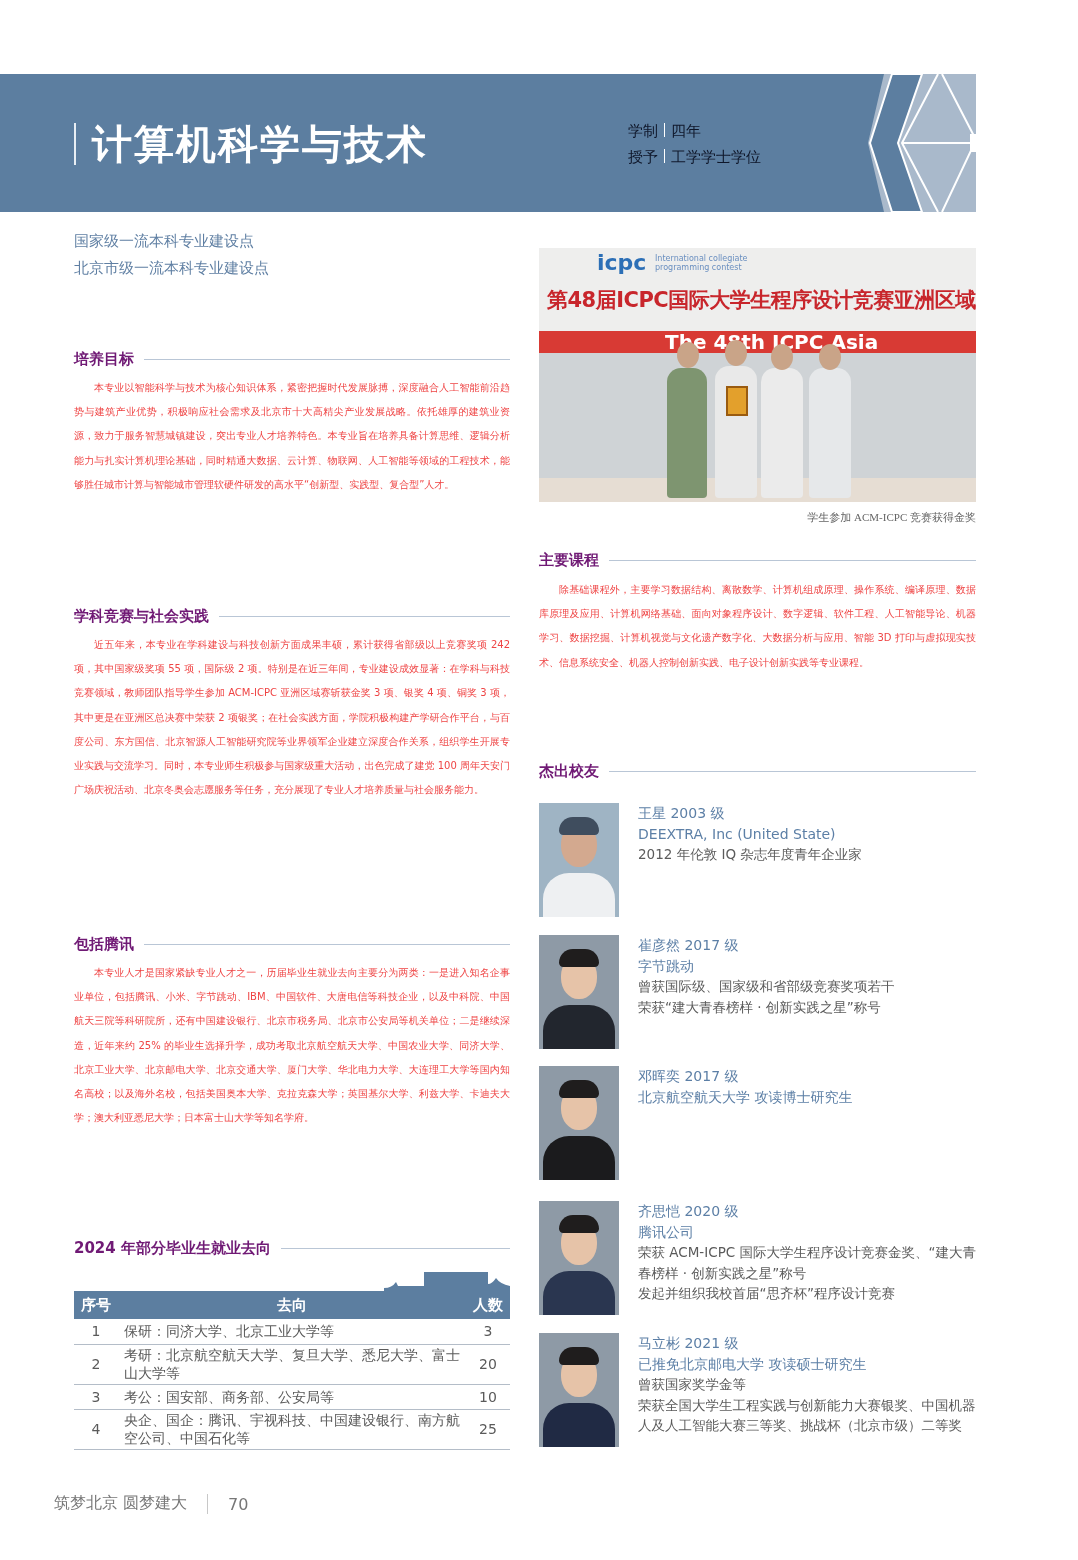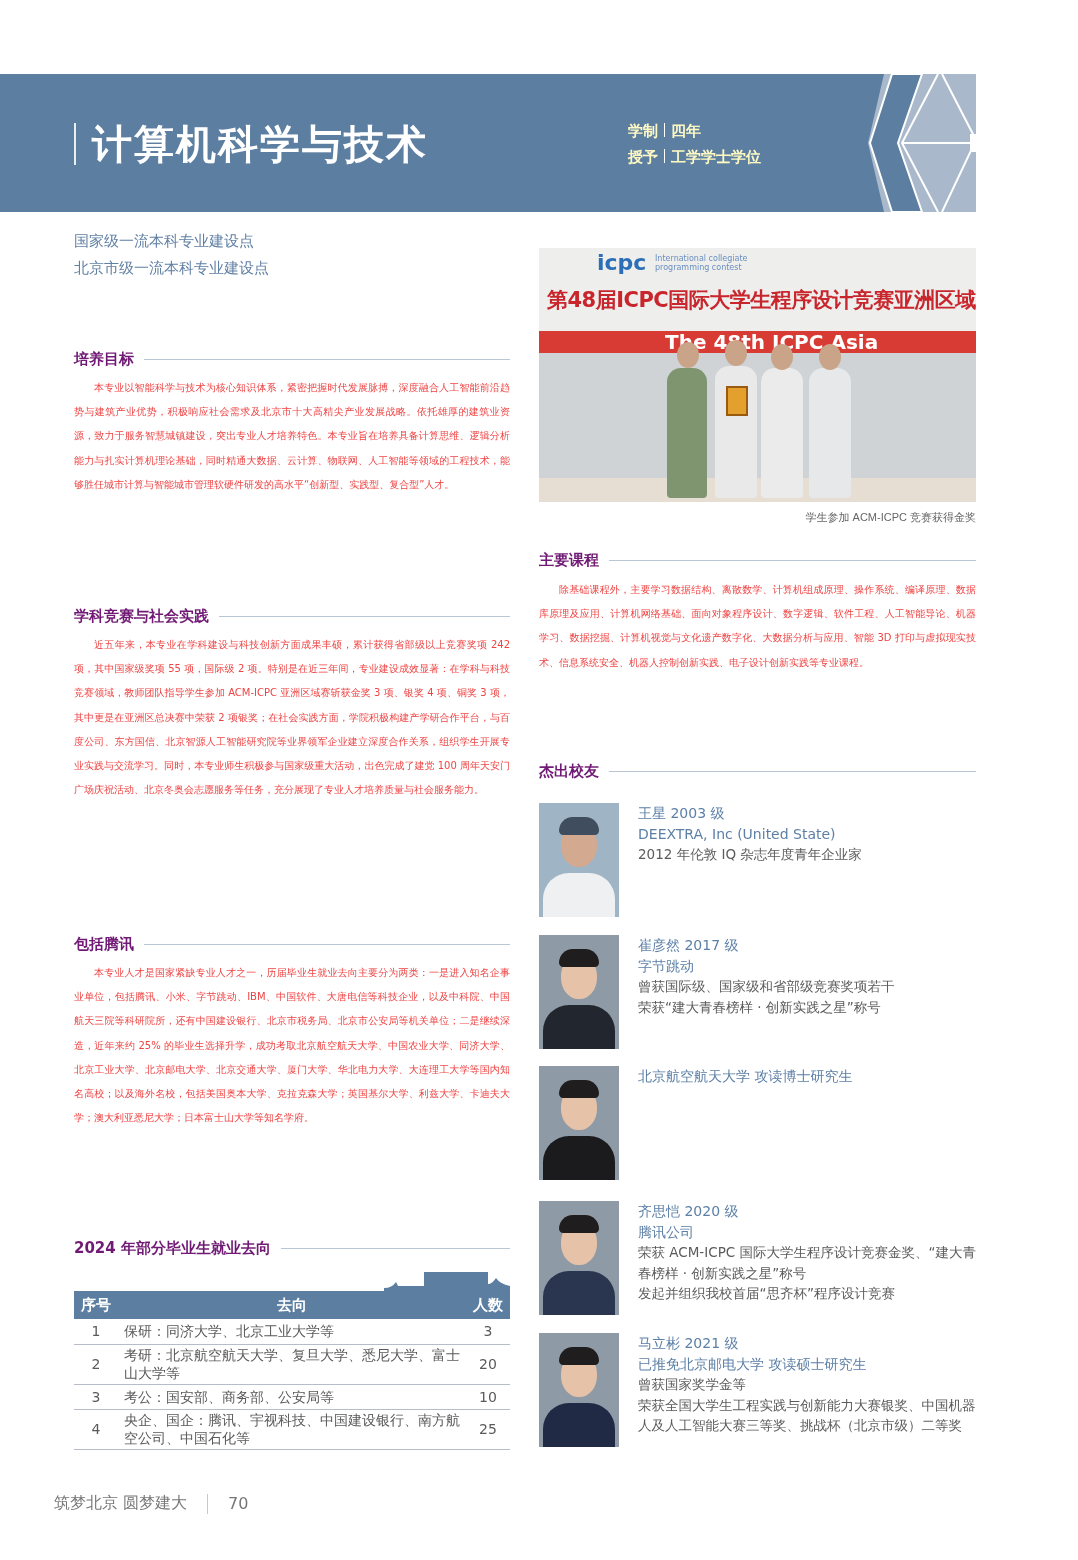--- a/index.html
+++ b/index.html
@@ -2,21 +2,21 @@
 <html><head>
 <meta charset="utf-8">
 <style>
   * { box-sizing: border-box; margin: 0; padding: 0; }
   html, body { width: 1078px; height: 1560px; background: #ffffff; overflow: hidden; }
   body { position: relative; font-family: "DejaVu Sans", "Liberation Sans", sans-serif; color: #5a5a5a; }
 
   .banner { position: absolute; left: 0; top: 74px; width: 864px; height: 138px; background: #5c7ea0; }
   .banner .bar { position: absolute; left: 74px; top: 49px; width: 2px; height: 42px; background: #e8eef4; }
   .banner .title { position: absolute; left: 92px; top: 46px; font-size: 40px; font-weight: bold; color: #ffffff; letter-spacing: 2px; line-height: 48px; }
-  .banner .meta { position: absolute; left: 628px; top: 44px; color: #fef9c3; font-size: 15px; font-weight: bold; line-height: 26px; }
+  .banner .meta { position: absolute; left: 628px; top: 44px; color: #0f172a; font-size: 15px; font-weight: normal; line-height: 26px; }
   .banner .meta .sep { display: inline-block; width: 1px; height: 14px; background: #fff; margin: 0 6px; vertical-align: -1px; }
   .logo-deco { position: absolute; left: 864px; top: 74px; width: 112px; height: 138px; }
 
   .tags { position: absolute; left: 74px; top: 228px; font-size: 15px; color: #5f7fa3; line-height: 27px; }
 
   .sec-h { position: absolute; display: flex; align-items: center; height: 22px; }
   .sec-h .t { font-size: 15px; font-weight: bold; color: #701a75; white-space: nowrap; }
   .sec-h .line { flex: 1; height: 1px; background: #b9c6d6; margin-left: 10px; }
 
   .para { position: absolute; font-size: 10px; line-height: 24.2px; color: #ef4444; text-align: justify; text-indent: 2em; }
@@ -26,21 +26,21 @@
   .photo .icpc-logo { position: absolute; left: 58px; top: 2px; font-size: 22px; color: #2c6fb6; font-weight: bold; }
   .photo .icpc-sub { position: absolute; left: 116px; top: 6px; font-size: 8px; color: #6a8fc0; line-height: 9px; }
   .photo .headline { position: absolute; left: 8px; top: 38px; font-size: 21px; font-weight: bold; color: #c8262c; white-space: nowrap; letter-spacing: -0.5px; }
   .photo .red-band { position: absolute; left: 0; top: 83px; width: 100%; height: 22px; background: #d83a34; }
   .photo .red-band span { position: absolute; left: 126px; top: -1px; font-size: 20px; font-weight: bold; color: #fff; }
   .photo .wall { position: absolute; left: 0; top: 105px; width: 100%; height: 125px; background: #cfd3d6; }
   .photo .floor { position: absolute; left: 0; top: 230px; width: 100%; height: 24px; background: #e6ddd3; }
   .person { position: absolute; border-radius: 14px 14px 4px 4px; }
   .head { position: absolute; width: 22px; height: 26px; border-radius: 50%; background: #c9a488; }
   .plaque { position: absolute; left: 187px; top: 138px; width: 22px; height: 30px; background: #e3a02c; border: 2px solid #9a5b10; }
-  .caption { position: absolute; right: 102px; top: 510px; font-family: Liberation Sans, sans-serif; font-size: 11px; color: #666; margin-left: 12px; }
+  .caption { position: absolute; right: 102px; top: 510px; font-family: Liberation Serif, serif; font-size: 11px; color: #666; margin-left: 12px; }
 
   .alum { position: absolute; left: 539px; width: 440px; height: 115px; }
   .alum .pic { position: absolute; left: 0; top: 0; width: 80px; height: 114px; background: #8e9aa6; overflow: hidden; }
   .alum .pic .face { position: absolute; left: 22px; top: 20px; width: 36px; height: 44px; border-radius: 48%; background: #e6c3a8; }
   .alum .pic .hair { position: absolute; left: 20px; top: 14px; width: 40px; height: 18px; border-radius: 20px 20px 6px 6px; background: #1f1d1d; }
   .alum .pic .body { position: absolute; left: 4px; top: 70px; width: 72px; height: 50px; border-radius: 26px 26px 0 0; background: #22262e; }
   .alum .info { position: absolute; left: 99px; top: 0; width: 342px; font-size: 14px; line-height: 20.5px; }
   .alum .name { color: #5c7fa6; }
   .alum .org { color: #5c7fa6; }
   .alum .desc { color: #5b5b5b; font-size: 13.5px; }
@@ -50,21 +50,21 @@
   table { position: absolute; left: 0; top: 21px; width: 436px; border-collapse: collapse; font-size: 14px; }
   thead tr { background: #5c7ea0; color: #fff; height: 28px; }
   thead th { font-weight: bold; font-size: 15px; }
   tbody td { color: #5a5a5a; border-bottom: 1px solid #b4bdc8; line-height: 18px; }
   tbody tr.s td { height: 25px; }
   tbody tr.d td { height: 40px; }
   td.n { width: 44px; text-align: center; }
   td.c { width: 44px; text-align: center; }
   td.d { padding-left: 6px; }
 
-  .footer { position: absolute; left: 54px; top: 1493px; font-size: 16px; color: #777; display: flex; align-items: center; }
+  .footer { position: absolute; left: 54px; top: 1493px; font-size: 16px; color: #777; display: flex; align-items: flex-end; }
   .footer .vsep { width: 1px; height: 20px; background: #c8c8c8; margin: 0 20px; }
 </style>
 </head>
 <body>
 
 <div class="banner">
   <div class="bar"></div>
   <div class="title">计算机科学与技术</div>
   <div class="meta">
     <div><span>学制</span><span class="sep"></span><span>四年</span></div>
@@ -205,20 +205,21 @@
   </div>
 </div>
 
 <div class="alum" style="top:1066px;">
   <div class="pic">
     <div class="face"></div>
     <div class="hair"></div>
     <div class="body" style="background:#1b1b1d;"></div>
   </div>
   <div class="info">
+    <div class="name">邓晖奕 2017 级</div>
     <div class="org">北京航空航天大学 攻读博士研究生</div>
   </div>
 </div>
 
 <div class="alum" style="top:1201px;">
   <div class="pic">
     <div class="face"></div>
     <div class="hair"></div>
     <div class="body" style="background:#2a3650;"></div>
   </div>

